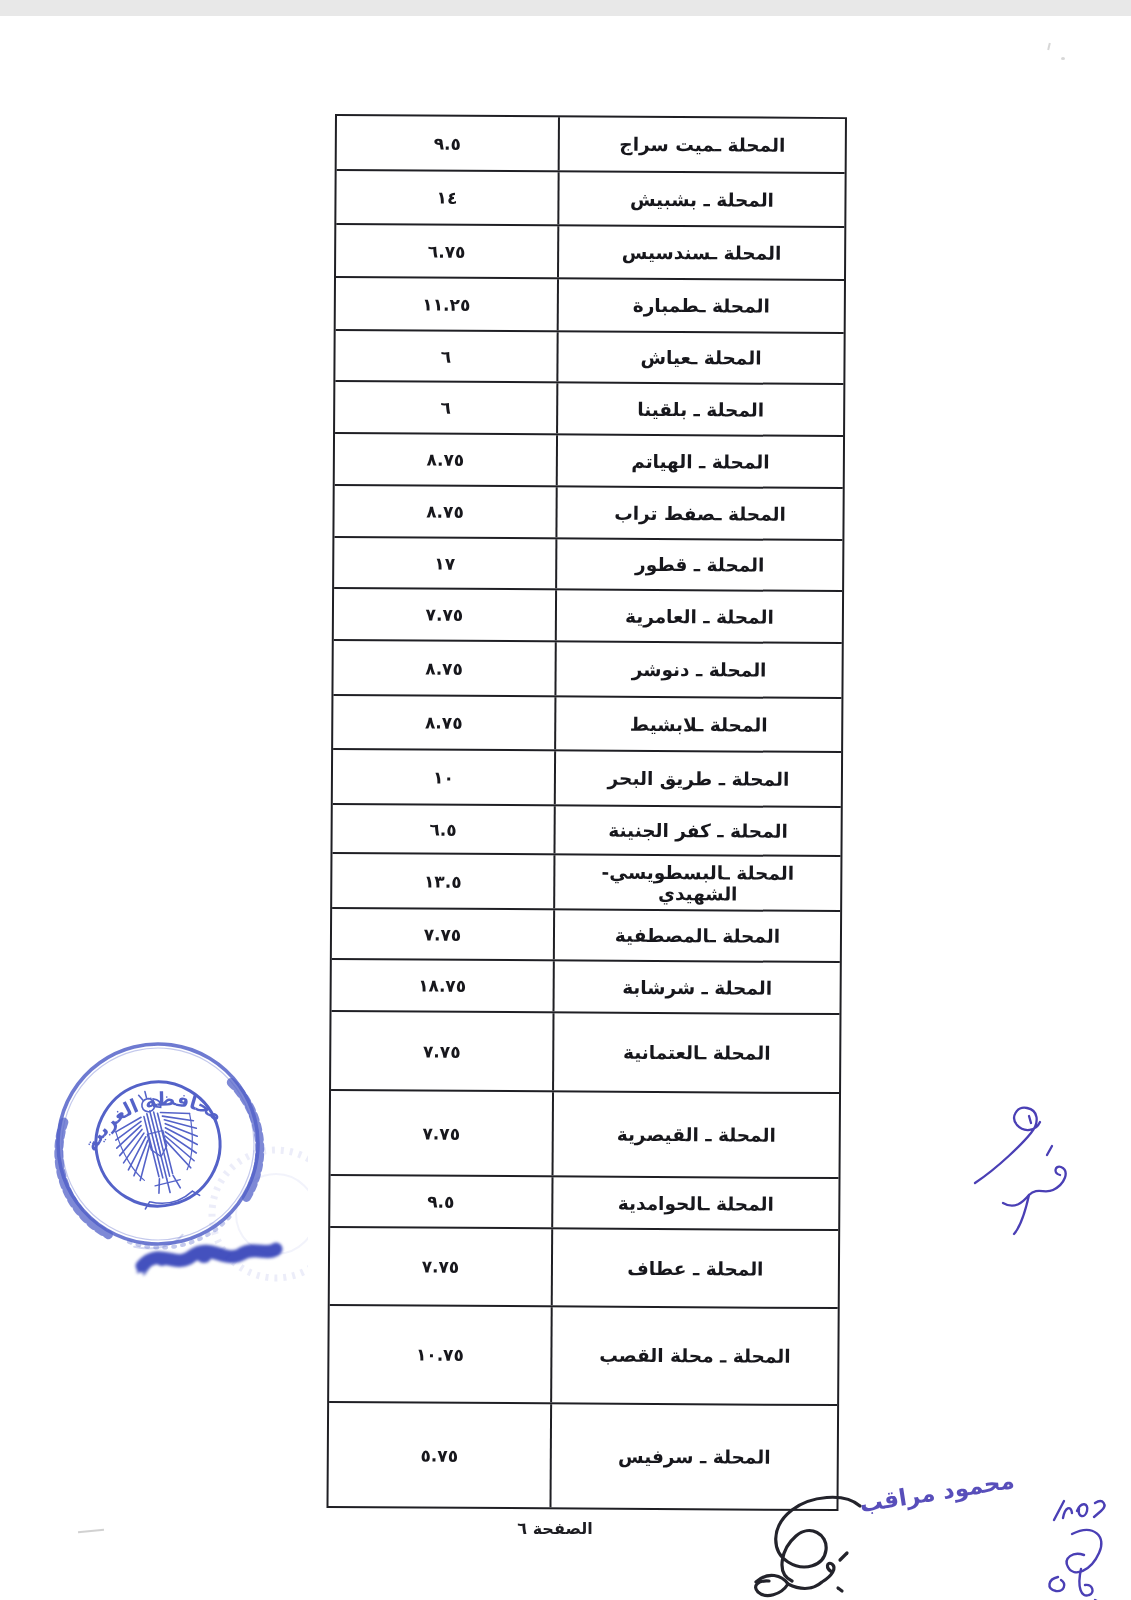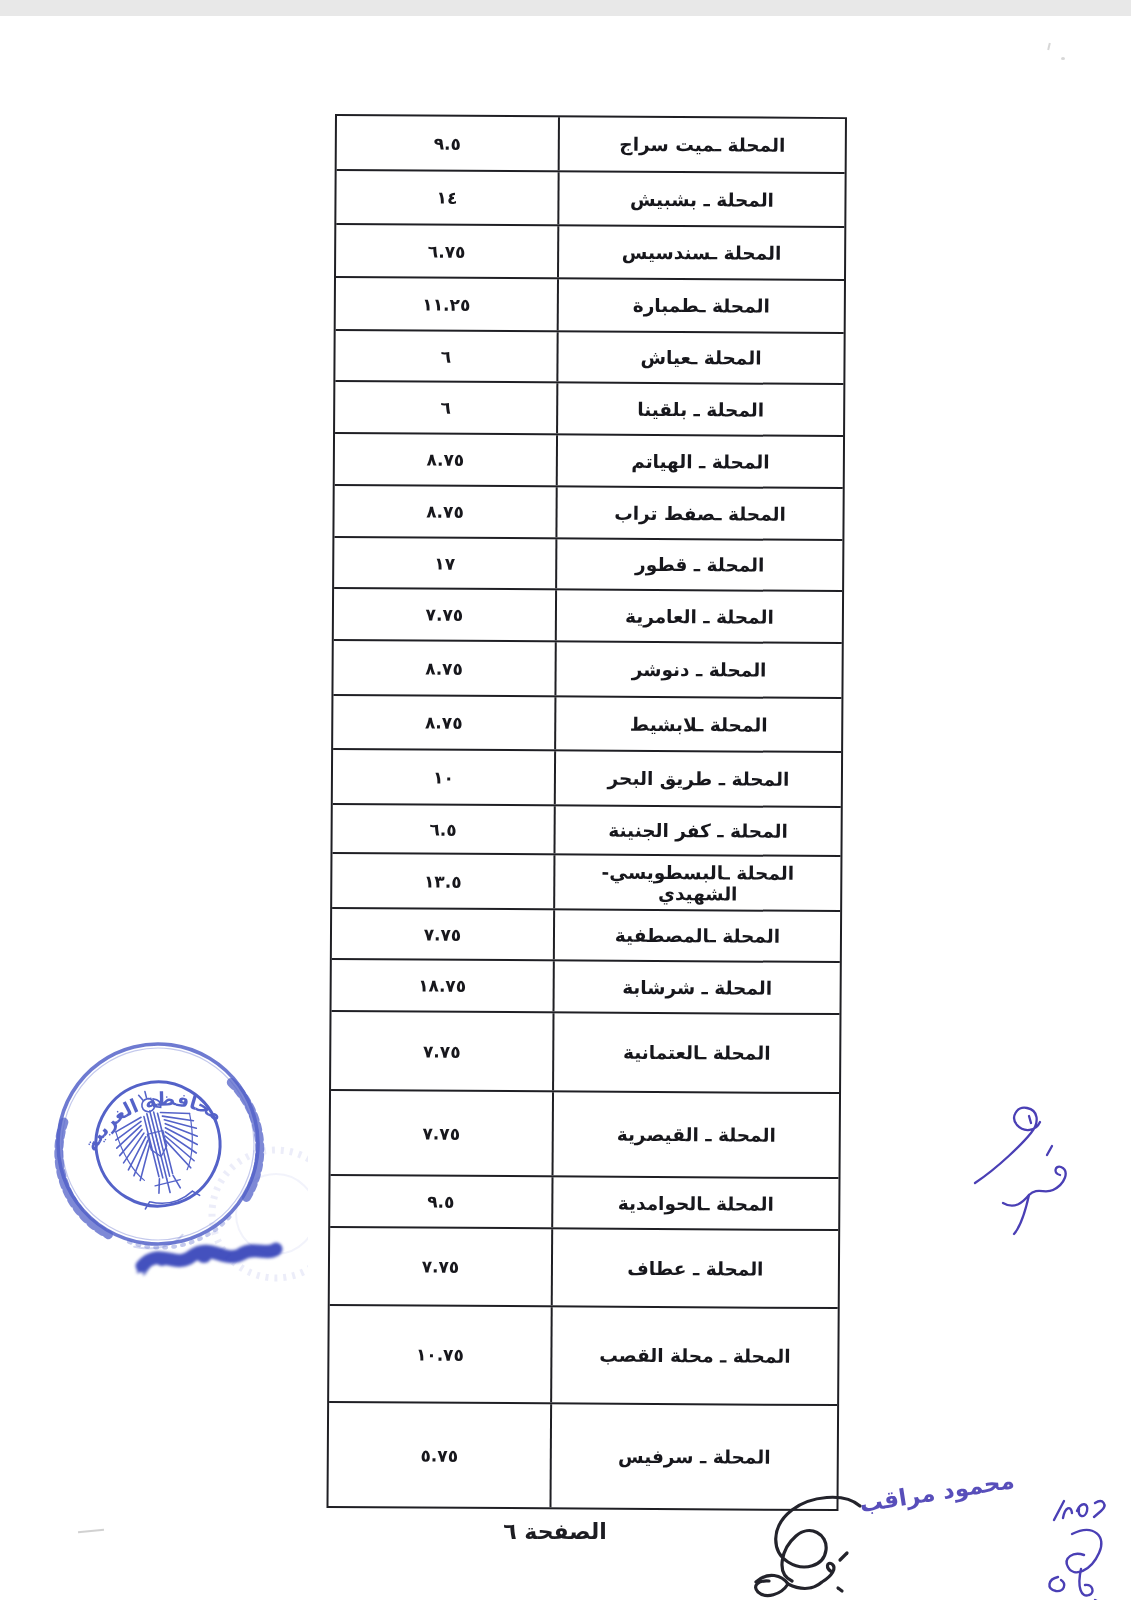--- a/index.html
+++ b/index.html
@@ -30,21 +30,21 @@
   }
   .cell.route{
     flex:1;direction:rtl;
     font-size:18.5px;font-weight:700;
     padding:0 8px;text-align:center;
   }
   
   .page-footer{
     position:absolute;left:455px;top:1503px;width:200px;
     text-align:center;direction:rtl;
-    font-size:22px;font-weight:700;color:#1d1d22;
+    font-size:16px;font-weight:700;color:#1d1d22;
   }
   
   .stamp-wrap{position:absolute;left:28px;top:1008px;width:280px;height:290px;}
   .ink-smudge{position:absolute;left:130px;top:1212px;width:160px;height:60px;filter:blur(1.6px);}
   .sig1{position:absolute;left:965px;top:1075px;width:120px;height:150px;}
   .sig2{position:absolute;left:748px;top:1468px;width:300px;height:132px;}
   .sig3{position:absolute;left:1036px;top:1476px;width:85px;height:118px;}
   .hand-name{
     position:absolute;left:852px;top:1463px;width:170px;
     direction:rtl;text-align:center;

